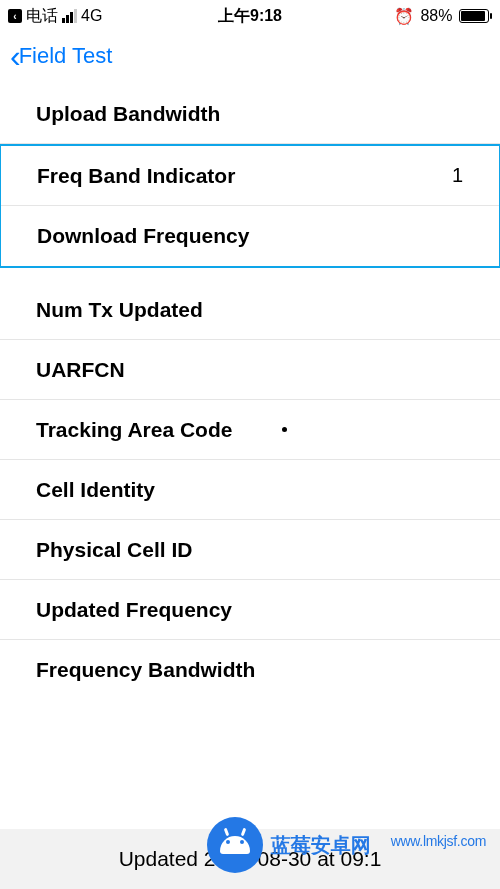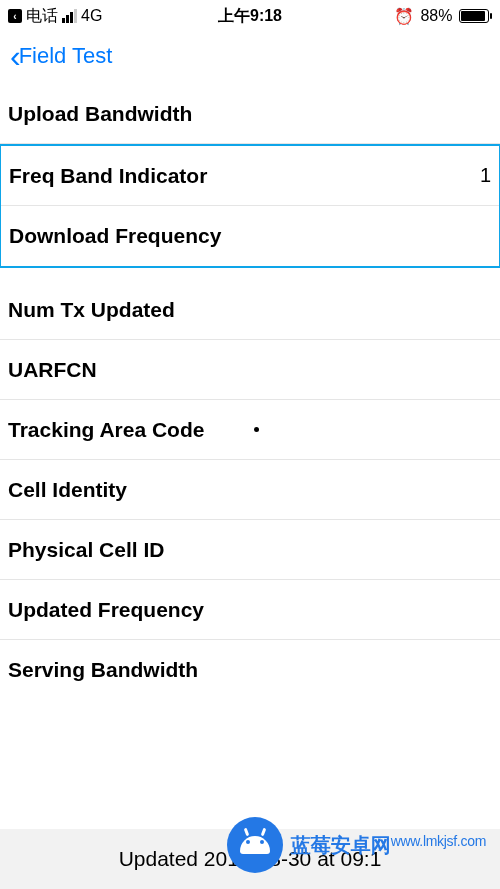--- a/index.html
+++ b/index.html
@@ -57,21 +57,21 @@
     }
     .back-button { display:flex;align-items:center;color:#007aff;cursor:pointer; }
     .chevron { font-size:32px;line-height:1;margin-right:-2px;font-weight:300; }
     .nav-title {
       position:absolute;left:50%;transform:translateX(-50%);
       font-weight:600;font-size:22px;color:#000;
     }
     .list { background:#fff; }
     .row {
       display:flex;justify-content:space-between;align-items:center;
-      padding:16px 8px;font-size:21px;font-weight:600;color:#000;
+      padding:16px 36px;font-size:21px;font-weight:600;color:#000;
       border-bottom:1px solid #e5e5e5;min-height:60px;
     }
     .row-value { font-weight:400;font-size:20px; }
     .row-nb { border-bottom:none; }
     .highlight-box {
       border:2px solid #0ea5e9;margin:0 -1px 12px -1px;
     }
     .highlight-box .row:last-child { border-bottom:none; }
     .blank-space { height:120px; }
     .updated-bar {
@@ -89,21 +89,21 @@
       width:30px;height:18px;background:#fff;border-radius:15px 15px 3px 3px;position:relative;
     }
     .wm-android::before,.wm-android::after{
       content:"";position:absolute;width:3px;height:8px;background:#fff;border-radius:2px;top:-8px;
     }
     .wm-android::before{left:5px;transform:rotate(-20deg);}
     .wm-android::after{right:5px;transform:rotate(20deg);}
     .wm-eyes{position:absolute;top:4px;left:6px;width:4px;height:4px;background:#2478e5;border-radius:50%;box-shadow:14px 0 0 #2478e5;}
     .wm-text{display:flex;flex-direction:row;line-height:1.1;}
     .wm-cn{font-size:20px;color:#2478e5;font-weight:700;}
-    .wm-url{font-size:14px;color:#2478e5;letter-spacing:-0.3px;}
+    .wm-url{font-size:14px;color:#2478e5;letter-spacing:-0.3px;margin-left:20px;}
     .dot {
       width:5px;height:5px;background:#000;border-radius:50%;
       margin-left:50px;margin-right:auto;
     }
   </style>
 </head>
 <body>
 
 <div class="status-bar">
   <div class="status-left">
@@ -180,21 +180,21 @@
     <span>Physical Cell ID</span>
     <span class="row-value"></span>
   </div>
 
   <div class="row">
     <span>Updated Frequency</span>
     <span class="row-value"></span>
   </div>
 
   <div class="row row-nb">
-    <span>Serving Bandwidth</span>
+    <span>Frequency Bandwidth</span>
     <span class="row-value"></span>
   </div>
 
   <div class="blank-space"></div>
 </div>
 
 <div class="updated-bar">
   <span>Updated 2019-08-30 at 09:1</span>
 </div>
 

